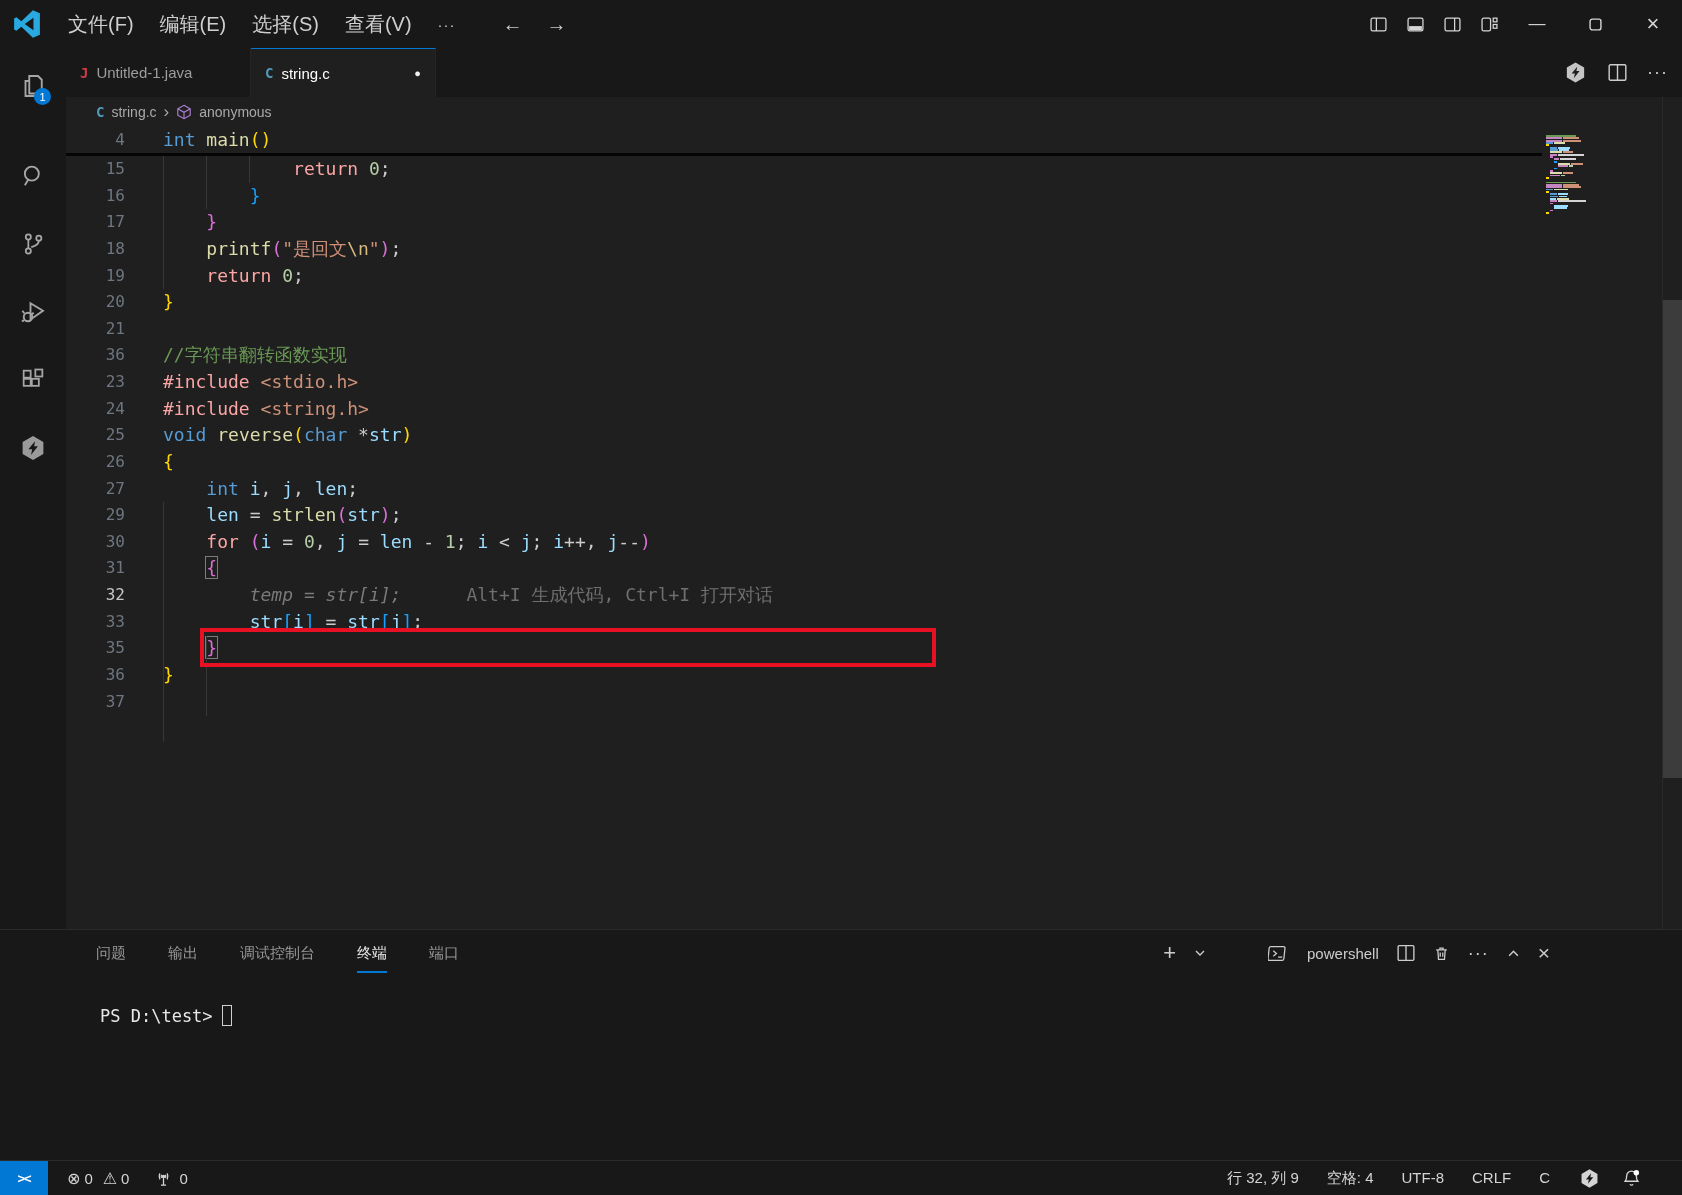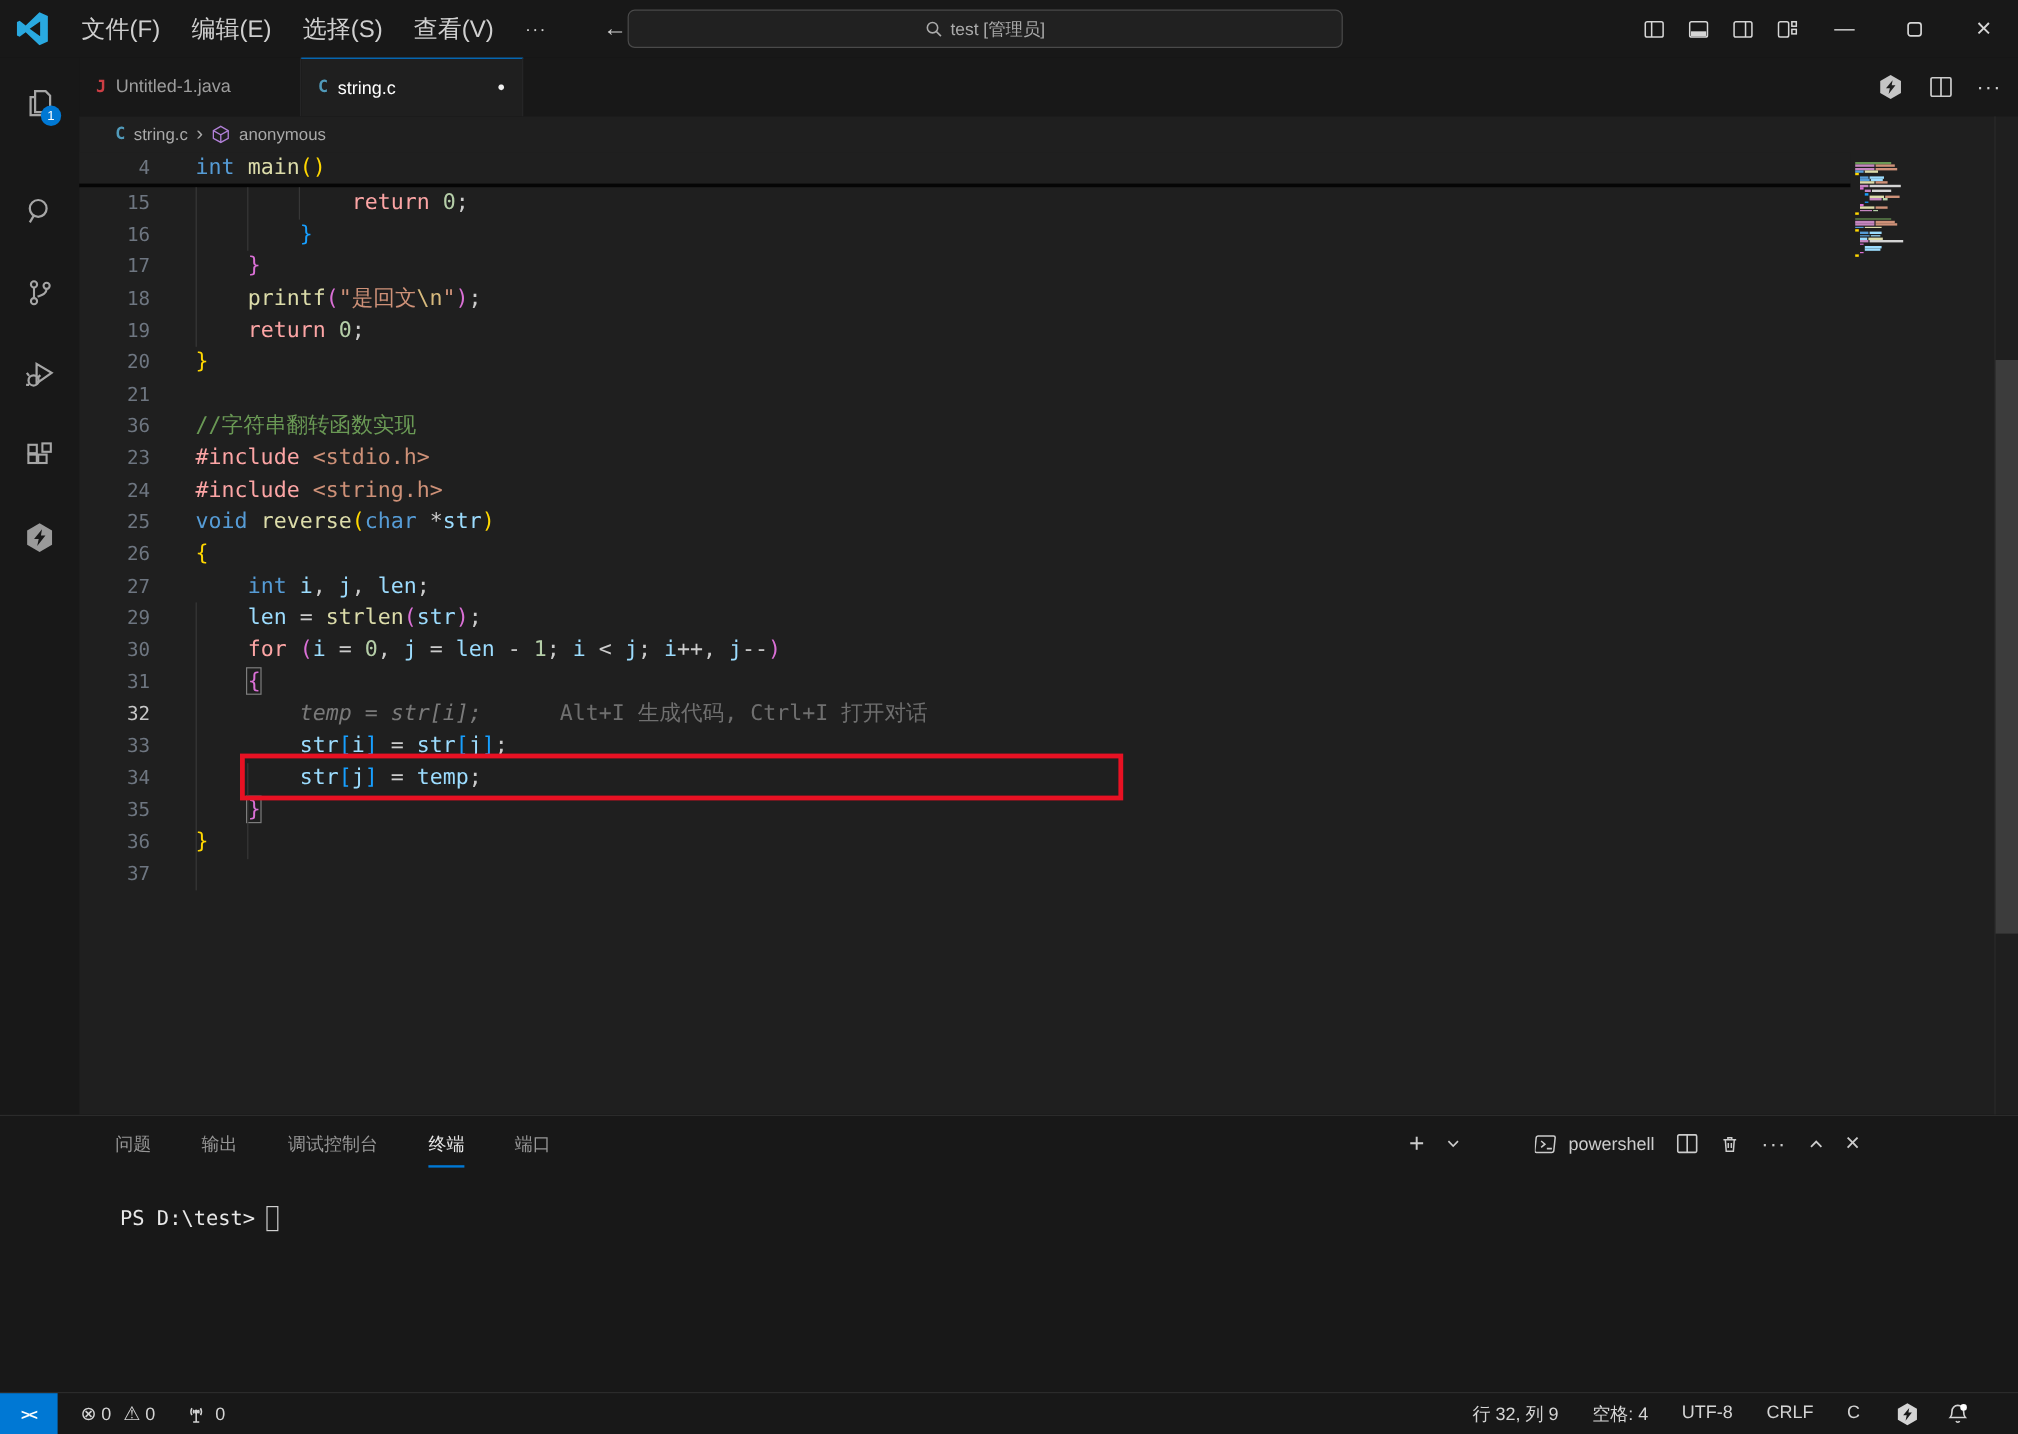--- a/index.html
+++ b/index.html
@@ -99,27 +99,20 @@
   </svg>
   <div id="menus" style="display:flex;">
       <div class="menu-item">文件(F)</div>
       <div class="menu-item">编辑(E)</div>
       <div class="menu-item">选择(S)</div>
       <div class="menu-item">查看(V)</div>
     </div>
   <div id="menu-more">···</div>
   <span class="nav-arrow" style="margin-left:22px;">←</span>
   <span class="nav-arrow">→</span>
-  <div id="searchbox">
-    <svg width="15" height="15" viewBox="0 0 16 16">
-      <circle cx="6.5" cy="6.5" r="4.6" fill="none" stroke="#ababab" stroke-width="1.4"></circle>
-      <line x1="10" y1="10" x2="14" y2="14" stroke="#ababab" stroke-width="1.4"></line>
-    </svg>
-    <span>test [管理员]</span>
-  </div>
   <div id="win-controls">
     <span class="layout-ic">
       <svg width="17" height="17" viewBox="0 0 16 16">
           <rect x="1" y="2" width="14" height="12" rx="1.5" fill="none" stroke="#d6d6d6" stroke-width="1.2"></rect>
           <line x1="6" y1="2" x2="6" y2="14" stroke="#d6d6d6" stroke-width="1.2"></line>
         </svg>
     </span>
     <span class="layout-ic">
       <svg width="17" height="17" viewBox="0 0 16 16">
           <rect x="1" y="2" width="14" height="12" rx="1.5" fill="none" stroke="#d6d6d6" stroke-width="1.2"></rect>
@@ -271,21 +264,20 @@
       <div class="row"><span class="num">23</span><span class="src"><span class="tk-kw">#include</span><span class="tk-pln"> </span><span class="tk-str">&lt;stdio.h&gt;</span></span></div>
       <div class="row"><span class="num">24</span><span class="src"><span class="tk-kw">#include</span><span class="tk-pln"> </span><span class="tk-str">&lt;string.h&gt;</span></span></div>
       <div class="row"><span class="num">25</span><span class="src"><span class="tk-type">void</span><span class="tk-pln"> </span><span class="tk-fn">reverse</span><span class="tk-b1">(</span><span class="tk-type">char</span><span class="tk-pln"> *</span><span class="tk-var">str</span><span class="tk-b1">)</span></span></div>
       <div class="row"><span class="num">26</span><span class="src"><span class="tk-b1">{</span></span></div>
       <div class="row"><span class="num">27</span><span class="src"><span class="tk-pln">    </span><span class="tk-type">int</span><span class="tk-pln"> </span><span class="tk-var">i</span><span class="tk-pln">, </span><span class="tk-var">j</span><span class="tk-pln">, </span><span class="tk-var">len</span><span class="tk-pln">;</span></span></div>
       <div class="row"><span class="num">29</span><span class="src"><span class="tk-pln">    </span><span class="tk-var">len</span><span class="tk-pln"> = </span><span class="tk-fn">strlen</span><span class="tk-b2">(</span><span class="tk-var">str</span><span class="tk-b2">)</span><span class="tk-pln">;</span></span></div>
       <div class="row"><span class="num">30</span><span class="src"><span class="tk-pln">    </span><span class="tk-kw">for</span><span class="tk-pln"> </span><span class="tk-b2">(</span><span class="tk-var">i</span><span class="tk-pln"> = </span><span class="tk-num">0</span><span class="tk-pln">, </span><span class="tk-var">j</span><span class="tk-pln"> = </span><span class="tk-var">len</span><span class="tk-pln"> - </span><span class="tk-num">1</span><span class="tk-pln">; </span><span class="tk-var">i</span><span class="tk-pln"> &lt; </span><span class="tk-var">j</span><span class="tk-pln">; </span><span class="tk-var">i</span><span class="tk-pln">++, </span><span class="tk-var">j</span><span class="tk-pln">--</span><span class="tk-b2">)</span></span></div>
       <div class="row"><span class="num">31</span><span class="src"><span class="tk-pln">    </span><span class="tk-b2 boxed">{</span></span></div>
       <div class="row"><span class="num active">32</span><span class="src"><span class="tk-ghost">        temp = str[i];</span><span class="tk-hint">      Alt+I 生成代码, Ctrl+I 打开对话</span></span></div>
       <div class="row"><span class="num">33</span><span class="src"><span class="tk-pln">        </span><span class="tk-var">str</span><span class="tk-b3">[</span><span class="tk-var">i</span><span class="tk-b3">]</span><span class="tk-pln"> = </span><span class="tk-var">str</span><span class="tk-b3">[</span><span class="tk-var">j</span><span class="tk-b3">]</span><span class="tk-pln">;</span></span></div>
-      <div class="row"><span class="num">34</span><span class="src"><span class="tk-pln">        </span><span class="tk-var">str</span><span class="tk-b3">[</span><span class="tk-var">j</span><span class="tk-b3">]</span><span class="tk-pln"> = </span><span class="tk-var">temp</span><span class="tk-pln">;</span></span></div>
       <div class="row"><span class="num">35</span><span class="src"><span class="tk-pln">    </span><span class="tk-b2 boxed">}</span></span></div>
       <div class="row"><span class="num">36</span><span class="src"><span class="tk-b1">}</span></span></div>
       <div class="row"><span class="num">37</span><span class="src"></span></div>
     </div>
   <div class="brk-box" style="left:138px; top:453px;"></div>
   <div class="brk-box" style="left:138px; top:560px;"></div>
   <div id="red-box"></div>
 </div>
 
 <div id="minimap">
@@ -420,21 +412,21 @@
       <div class="panel-tab active">终端</div>
       <div class="panel-tab">端口</div>
     </div>
   <div id="panel-actions">
     <span style="font-size:22px; font-weight:300;">+</span>
     <span>
       <svg width="12" height="12" viewBox="0 0 12 12" fill="none" stroke="#cccccc" stroke-width="1.4">
           <path d="M2 4l4 4 4-4"></path>
         </svg>
     </span>
-    <span style="display:flex; align-items:center; gap:9px;padding-left:44px;">
+    <span style="display:flex; align-items:center; gap:20px;padding-left:44px;">
       <svg width="19" height="19" viewBox="0 0 18 18" fill="none" stroke="#cccccc" stroke-width="1.2">
         <rect x="1.5" y="2.5" width="15" height="13" rx="1.5" transform="skewX(-6)"></rect>
         <path d="M5 6.5l3 2.5-3 2.5M9.5 12.5h4"></path>
       </svg>
       <span class="txt">powershell</span>
     </span>
     <span>
       <svg width="18" height="18" viewBox="0 0 16 16">
           <rect x="1" y="1.5" width="14" height="13" rx="1" fill="none" stroke="#cccccc" stroke-width="1.2"></rect>
           <line x1="8" y1="1.5" x2="8" y2="14.5" stroke="#cccccc" stroke-width="1.2"></line>

